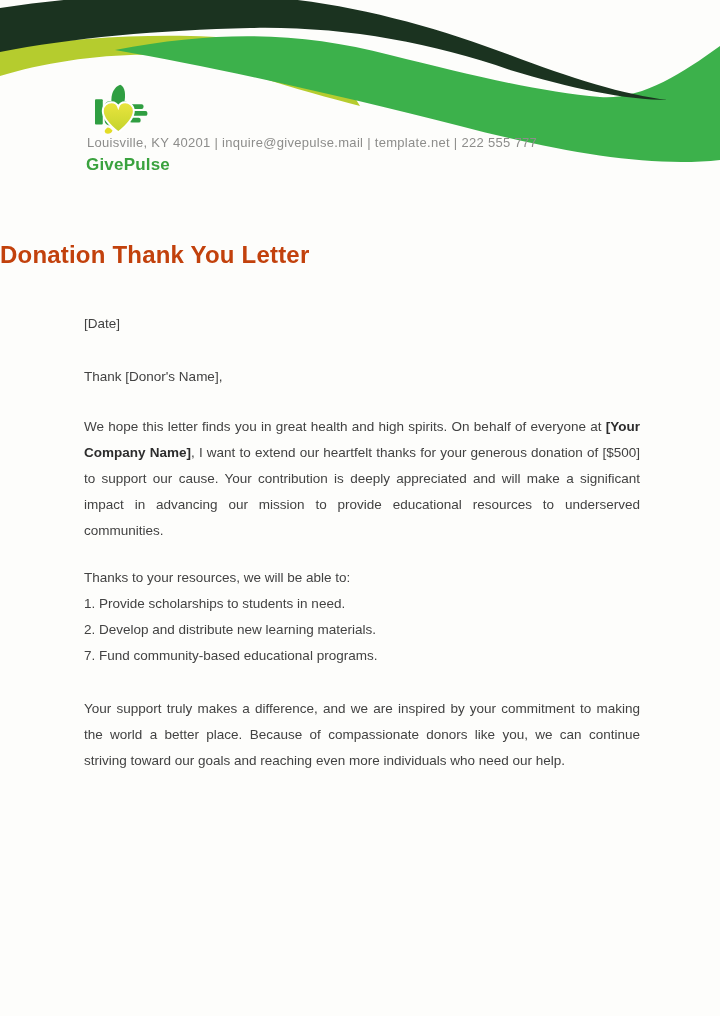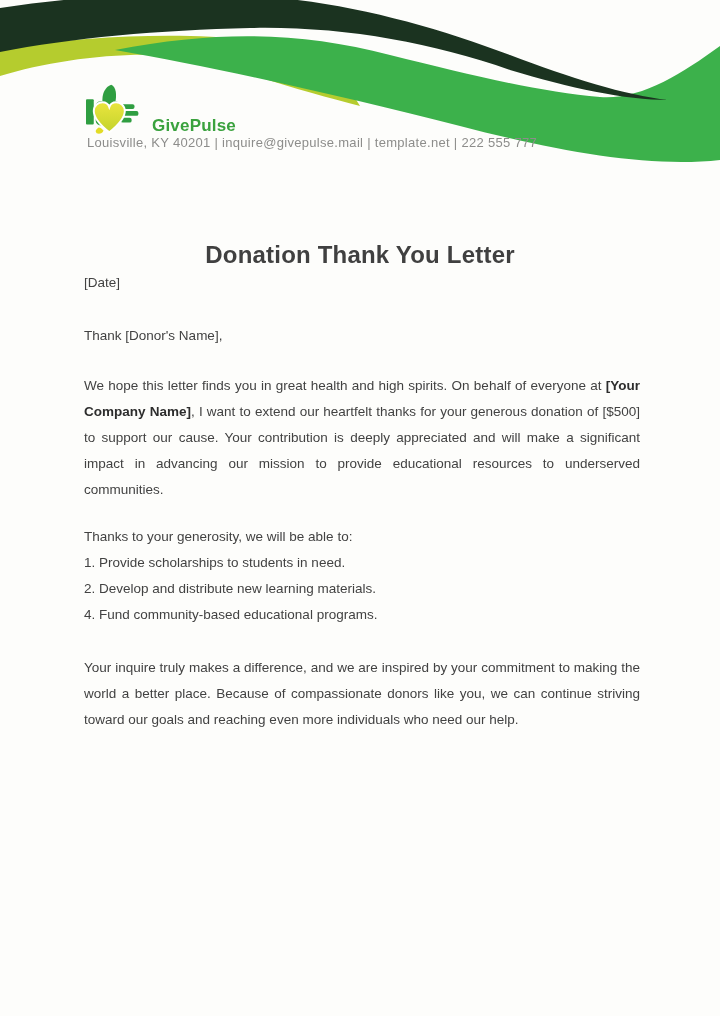--- a/index.html
+++ b/index.html
@@ -27,21 +27,23 @@
     inset: 0;
     display: block;
     width: 100%;
     height: 100%;
   }
   .brand-block {
     position: absolute;
     left: 86px;
     top: 84px;
     display: flex;
-    align-items: flex-end;
+    align-items: center;
+    gap: 9px;
+    flex-direction: column;
   }
   .brand-block svg.logo { display: block; }
   .brand-name {
     font-size: 17px;
     font-weight: bold;
     color: #3aa23e;
     letter-spacing: 0.2px;
     margin-top: 10px;
   }
   .contact-line {
@@ -50,35 +52,34 @@
     top: 135px;
     font-size: 13px;
     color: #8d8d8b;
     letter-spacing: 0.3px;
     white-space: nowrap;
   }
 
   
   .letter-title {
     margin-top: 70px;
-    text-align: center;
     font-size: 24px;
     line-height: 30px;
     font-weight: bold;
-    color: #404040;
+    color: #c2410c;
     letter-spacing: 0.2px;
   }
   .content {
     padding: 0 80px 0 84px;
     font-size: 13.5px;
     line-height: 26px;
     color: #424242;
   }
   .content p { text-align: justify; }
-  .date-line        { }
+  .date-line        { margin-top: 41px; }
   .recipient-block  { margin-top: 27px; }
   .recipient-name   { font-weight: bold; color: #2d2d2d; }
   .salutation       { margin-top: 27px; }
   .para-opening     { margin-top: 24px; }
   .para-opening b, .inline-bold { font-weight: bold; color: #2d2d2d; }
   .list-intro       { margin-top: 21px; }
   .benefits-list    { list-style: none; }
   .benefits-list li { line-height: 26px; }
   .para-closing     { margin-top: 27px; }
 </style>
@@ -137,24 +138,24 @@
 
   <div class="content">
 
     <p class="date-line">[Date]</p>
 
 
     <p class="salutation">Thank [Donor's Name],</p>
 
     <p class="para-opening"><span>We hope this letter finds you in great health and high spirits. On behalf of everyone at </span><span class="inline-bold">[Your Company Name]</span><span>, I want to extend our heartfelt thanks for your generous donation of [$500] to support our cause. Your contribution is deeply appreciated and will make a significant impact in advancing our mission to provide educational resources to underserved communities.</span></p>
 
-    <p class="list-intro">Thanks to your generosity, we will be able to:</p>
+    <p class="list-intro">Thanks to your resources, we will be able to:</p>
 
     <ol class="benefits-list">
       <li>1. Provide scholarships to students in need.</li>
       <li>2. Develop and distribute new learning materials.</li>
-      <li>4. Fund community-based educational programs.</li>
+      <li>7. Fund community-based educational programs.</li>
     </ol>
 
-    <p class="para-closing">Your inquire truly makes a difference, and we are inspired by your commitment to making the world a better place. Because of compassionate donors like you, we can continue striving toward our goals and reaching even more individuals who need our help.</p>
+    <p class="para-closing">Your support truly makes a difference, and we are inspired by your commitment to making the world a better place. Because of compassionate donors like you, we can continue striving toward our goals and reaching even more individuals who need our help.</p>
 
   </div>
 </div>
 
 </body></html>

